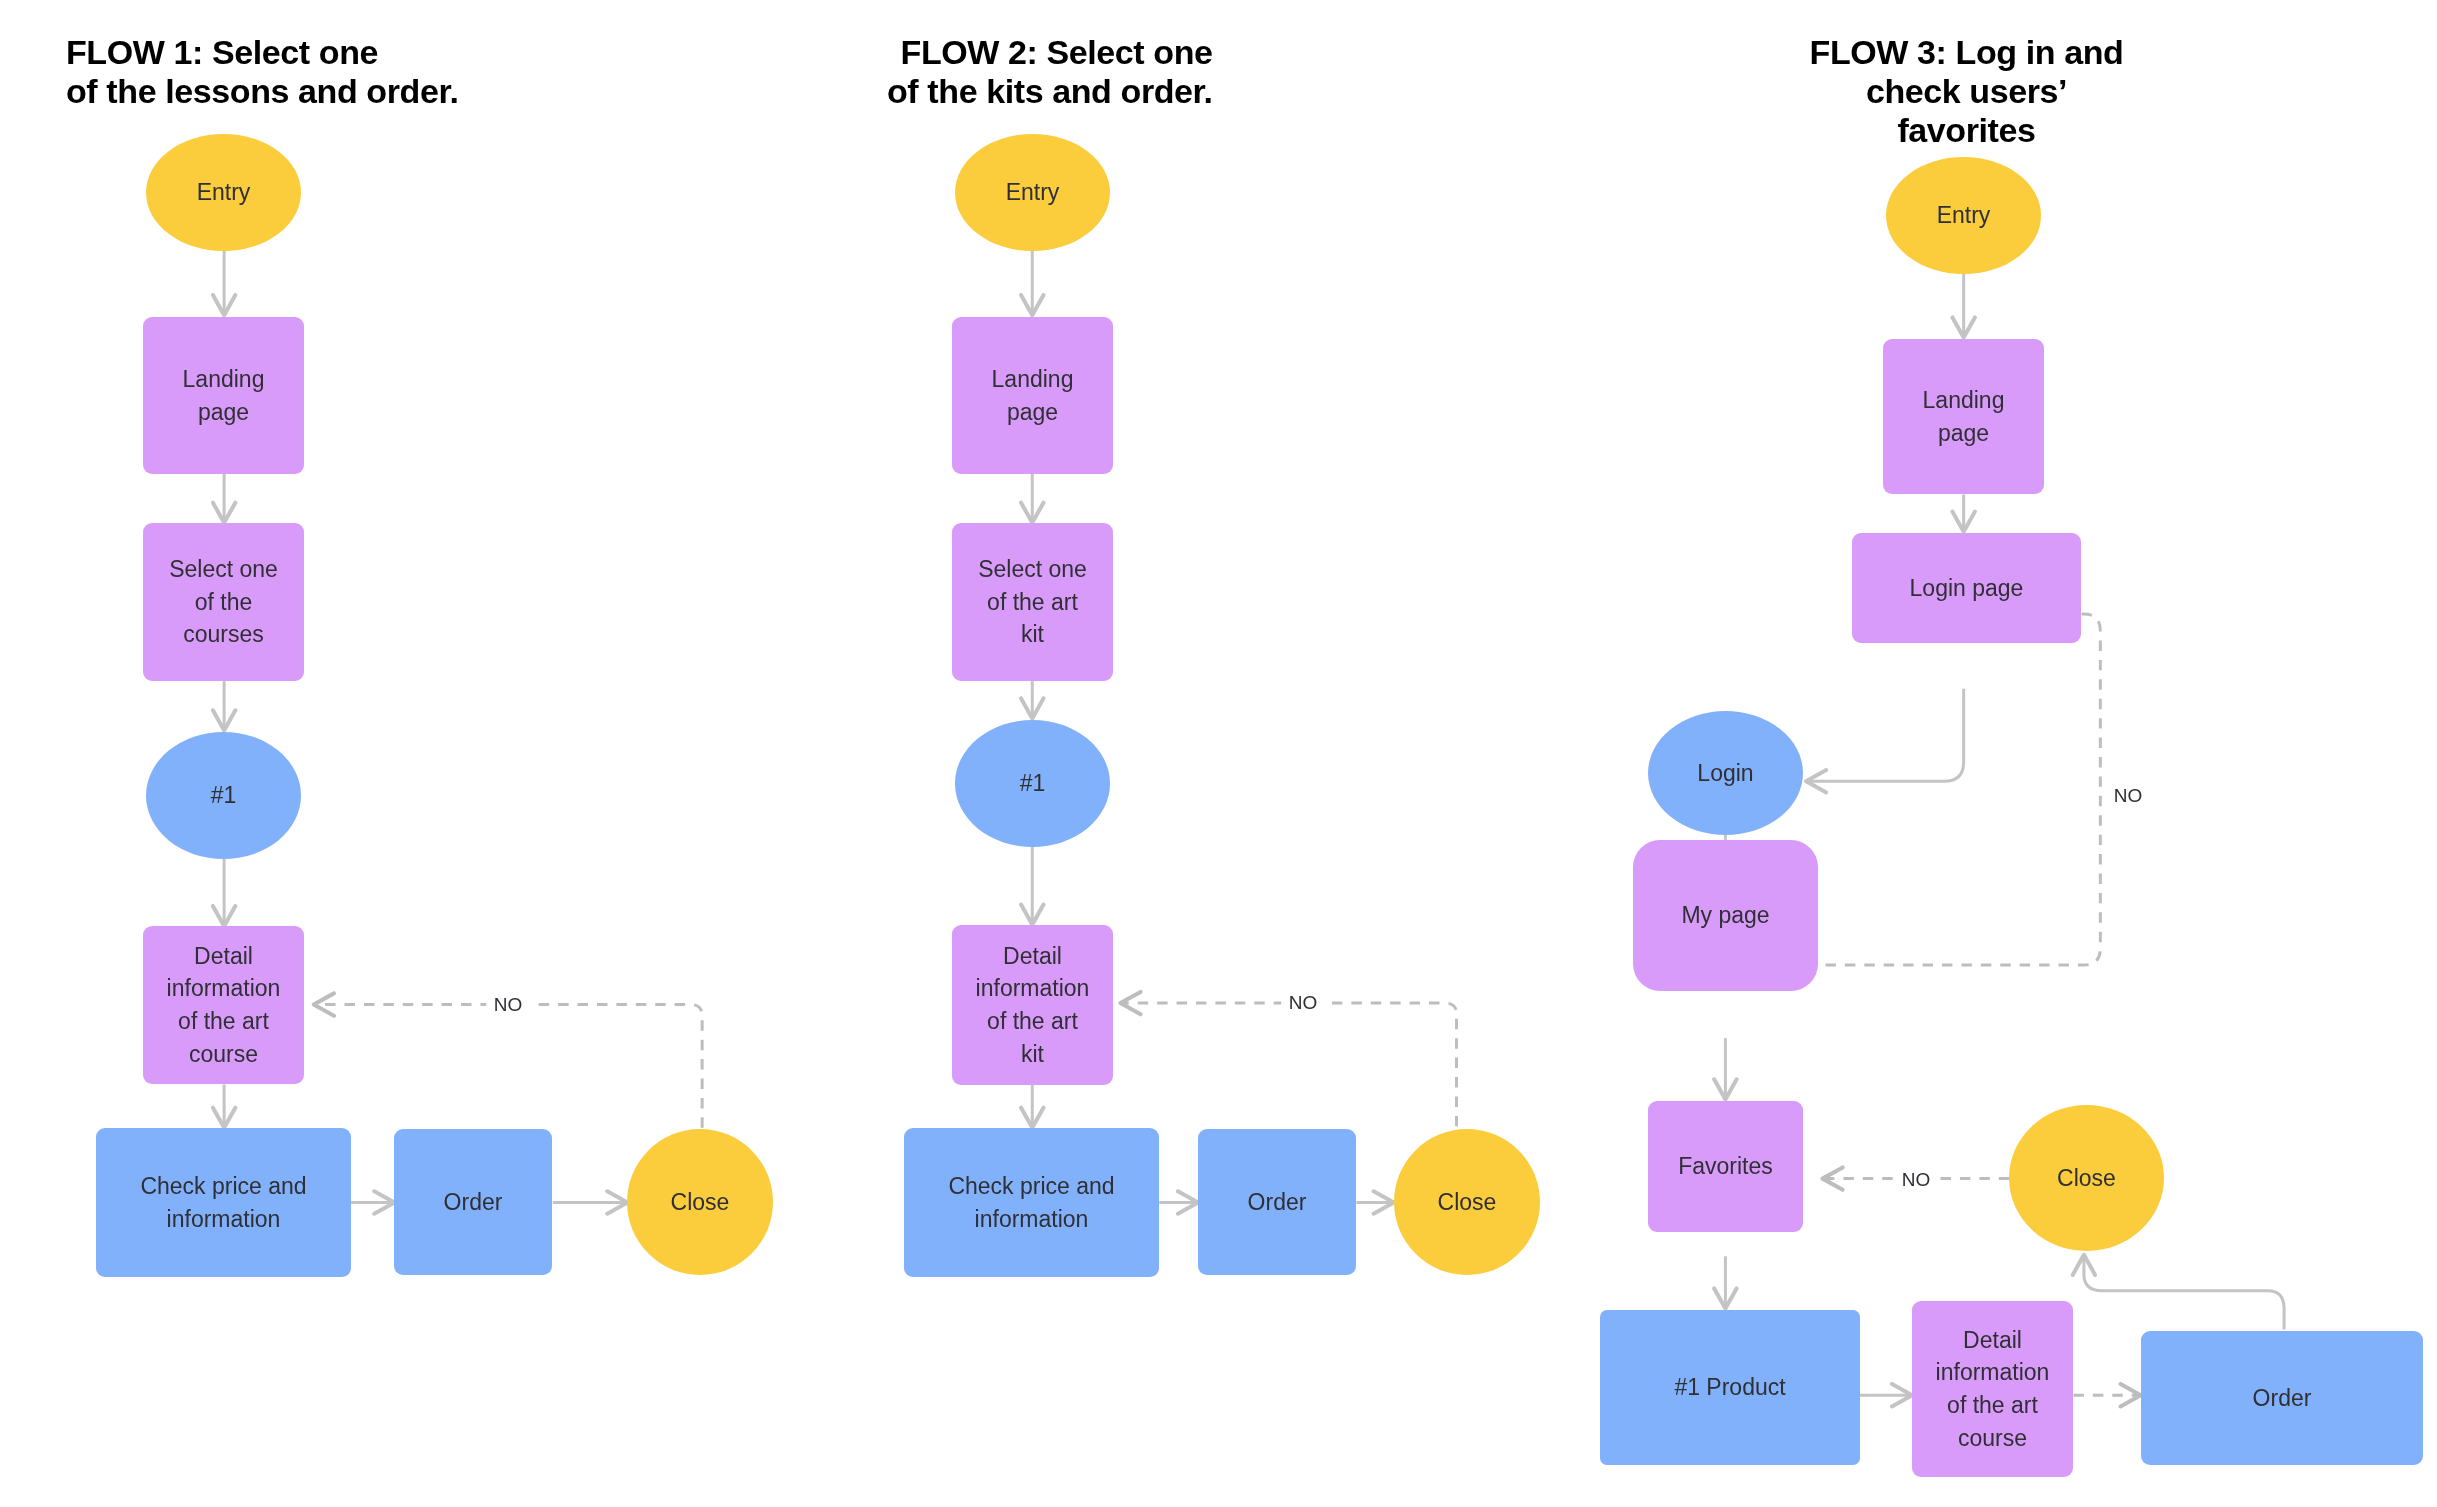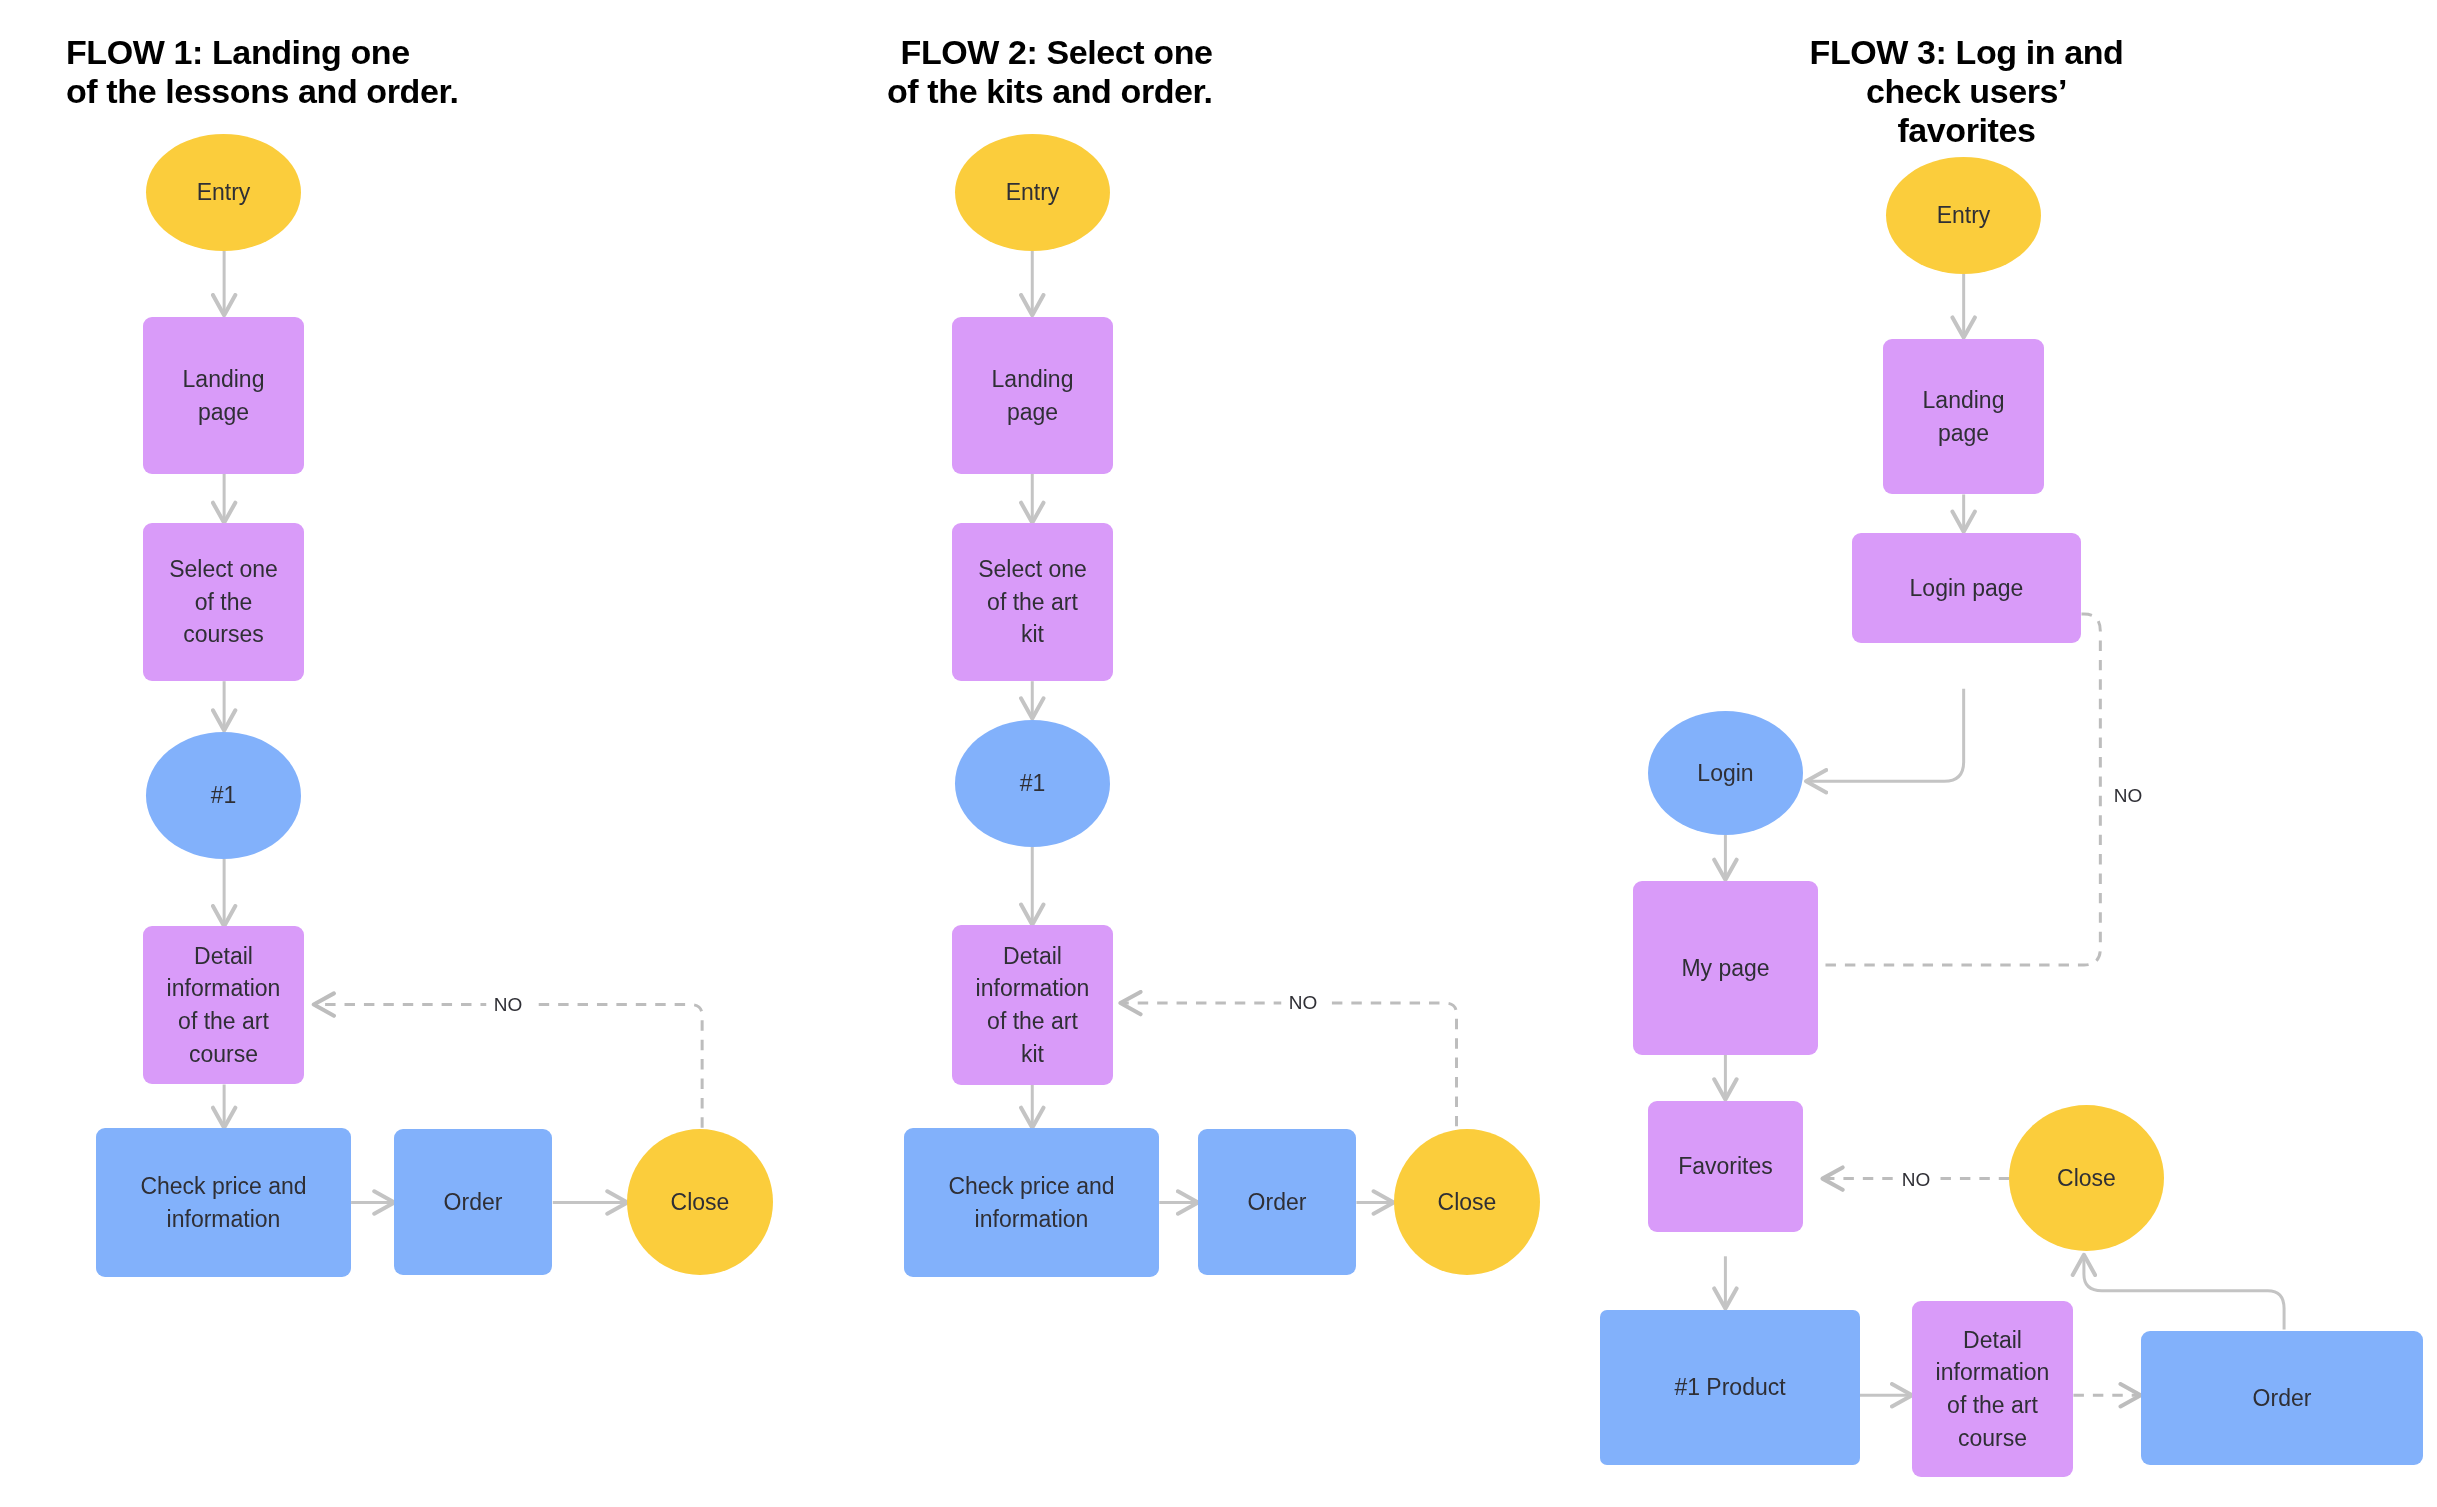--- a/index.html
+++ b/index.html
@@ -53,21 +53,21 @@
     position:absolute;font-size:19px;color:#2f2f35;
     background:#ffffff;padding:1.5px 7.5px;transform:translate(-50%,-50%);
     line-height:1;
   }
 </style>
 </head>
 <body>
 
 <div id="canvas">
 
-  <div class="flow-title" id="title-1">FLOW 1: Landing one
+  <div class="flow-title" id="title-1">FLOW 1: Select one
 of the lessons and order.</div>
   <div class="flow-title" id="title-2">FLOW 2: Select one
 of the kits and order.</div>
   <div class="flow-title" id="title-3">FLOW 3: Log in and
 check users’ favorites</div>
 
   <svg id="wires" viewBox="0 0 3264 2019" xmlns="http://www.w3.org/2000/svg">
     <defs>
       <marker id="ah" viewBox="0 0 12 12" refX="10" refY="6" markerWidth="9" markerHeight="9" orient="auto-start-reverse">
         <path d="M1,1 L10,6 L1,11" fill="none" stroke="#c4c4c4" stroke-width="1.8" stroke-linecap="round" stroke-linejoin="round"></path>
@@ -143,21 +143,21 @@
   <div class="node rect blue" style="left:904px;top:1128px;width:255px;height:149px;">Check price and
 information</div>
   <div class="node rect blue" style="left:1198px;top:1129px;width:158px;height:146px;">Order</div>
   <div class="node circle yellow" style="left:1394px;top:1129px;width:146px;height:146px;">Close</div>
 
   <div class="node circle yellow" style="left:1886px;top:157px;width:155px;height:117px;">Entry</div>
   <div class="node rect purple" style="left:1883px;top:339px;width:161px;height:155px;">Landing
 page</div>
   <div class="node rect purple" style="left:1852px;top:533px;width:229px;height:110px;">Login page</div>
   <div class="node circle blue" style="left:1648px;top:711px;width:155px;height:124px;">Login</div>
-  <div class="node rect purple" style="left:1633px;top:881px;width:185px;height:174px;">My page</div>
+  <div class="node rect purple" style="left:1633px;top:840px;width:185px;height:151px;border-radius:27px;">My page</div>
   <div class="node rect purple" style="left:1648px;top:1101px;width:155px;height:131px;">Favorites</div>
   <div class="node circle yellow" style="left:2009px;top:1105px;width:155px;height:146px;">Close</div>
   <div class="node rect blue" style="left:1600px;top:1310px;width:260px;height:155px;border-radius:7px;">#1 Product</div>
   <div class="node rect purple" style="left:1912px;top:1301px;width:161px;height:176px;">Detail
 information
 of the art
 course</div>
   <div class="node rect blue" style="left:2141px;top:1331px;width:282px;height:134px;">Order</div>
 
 </div>

